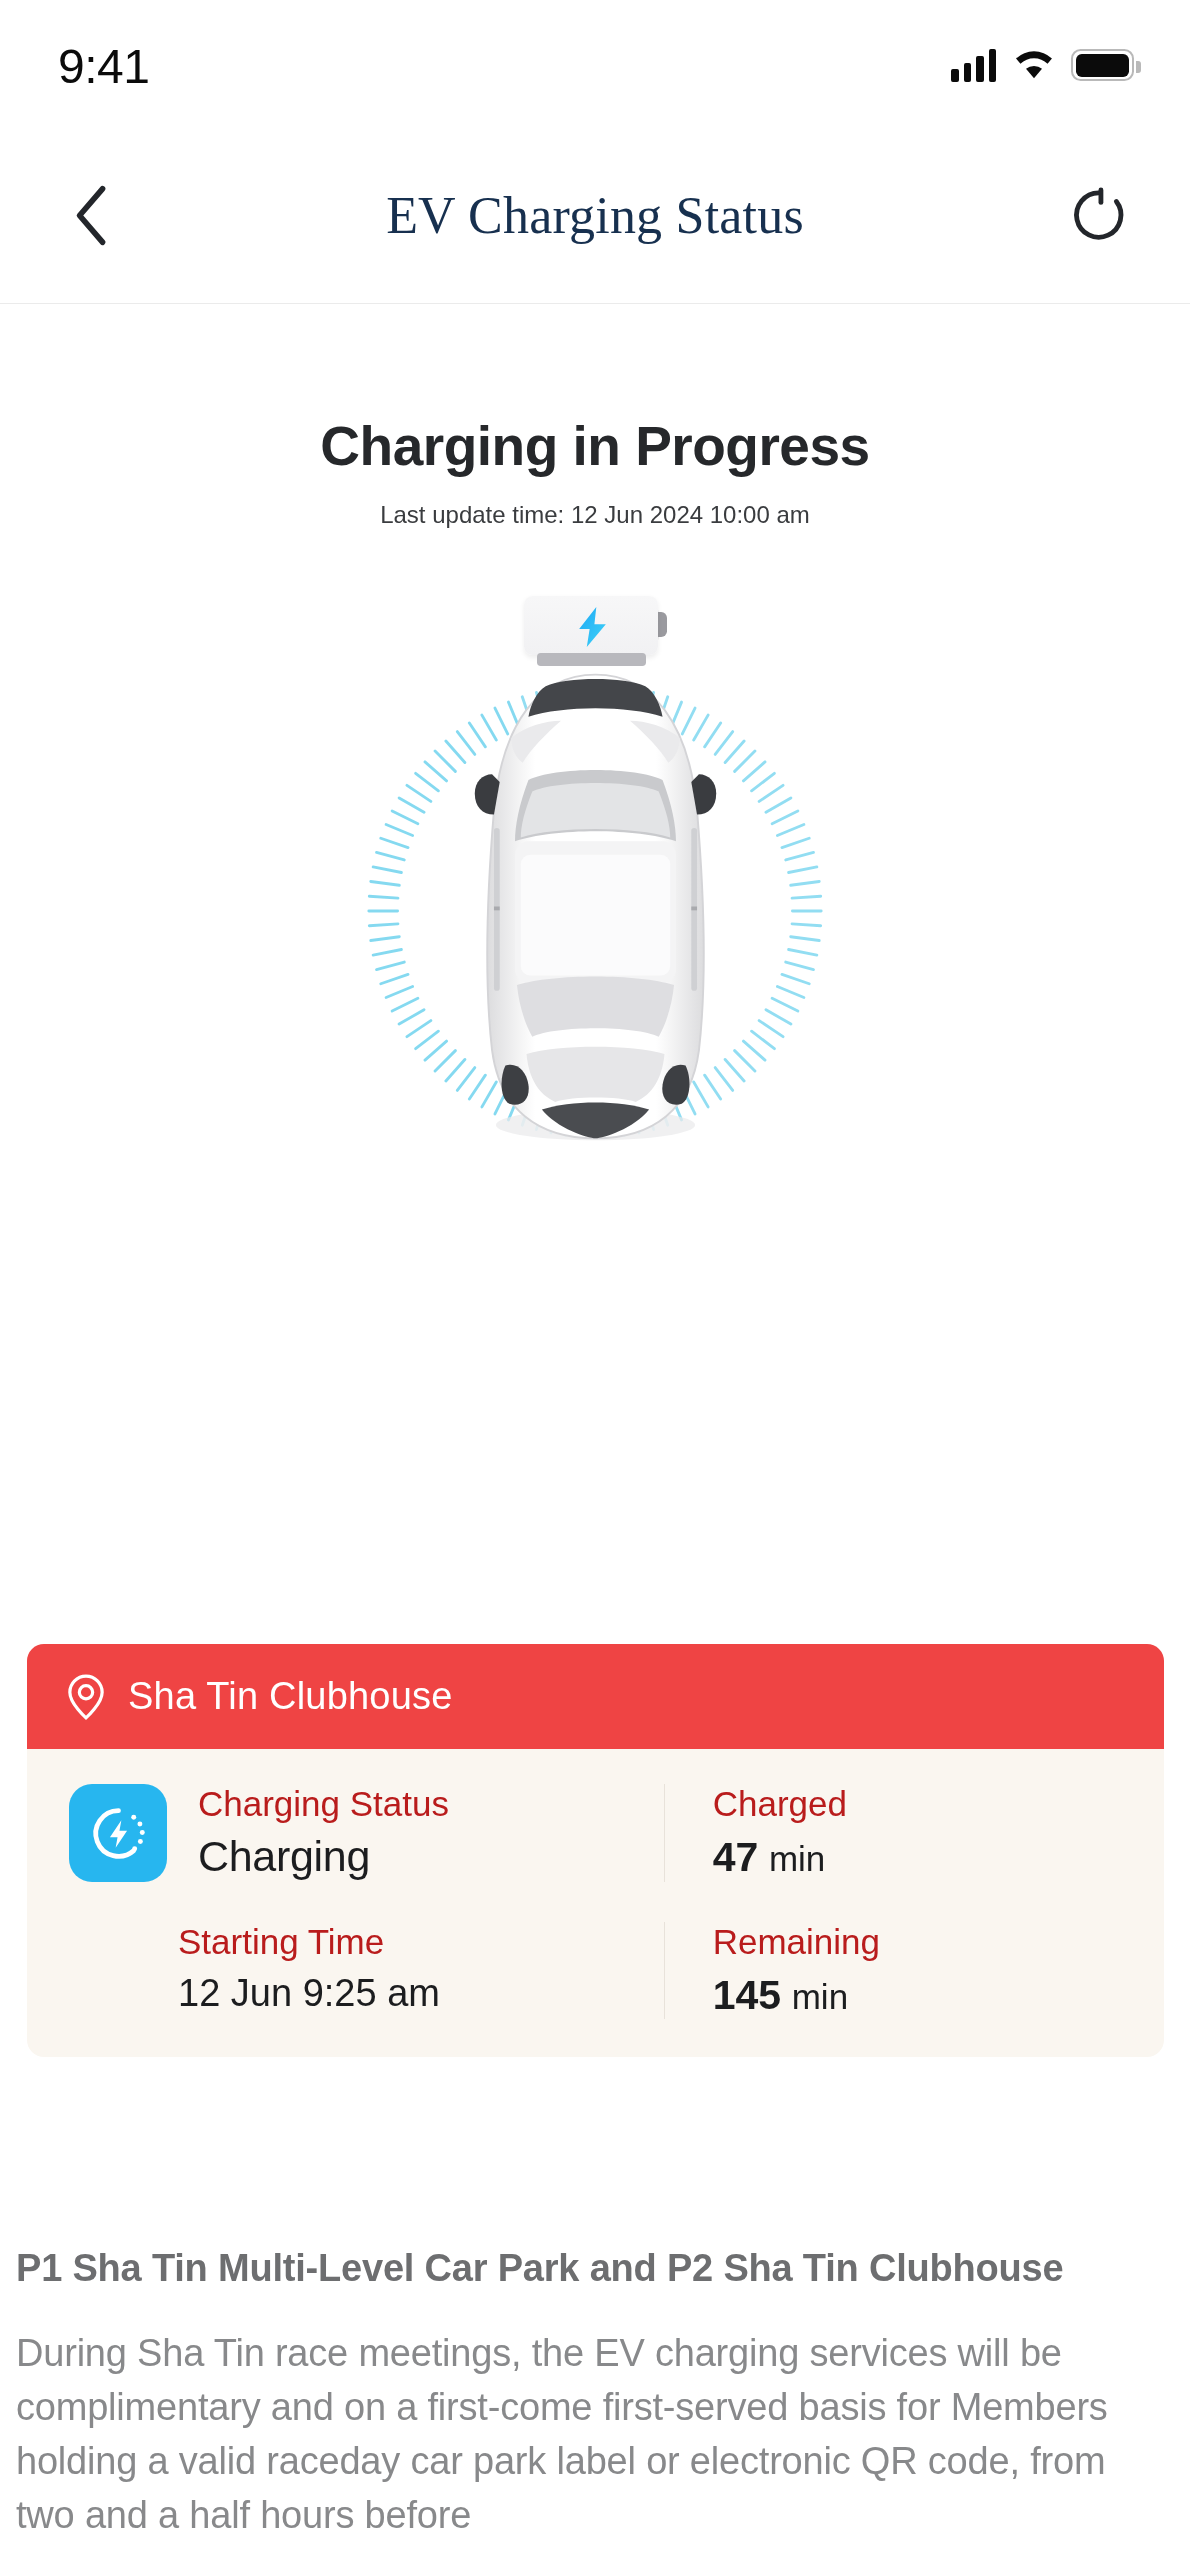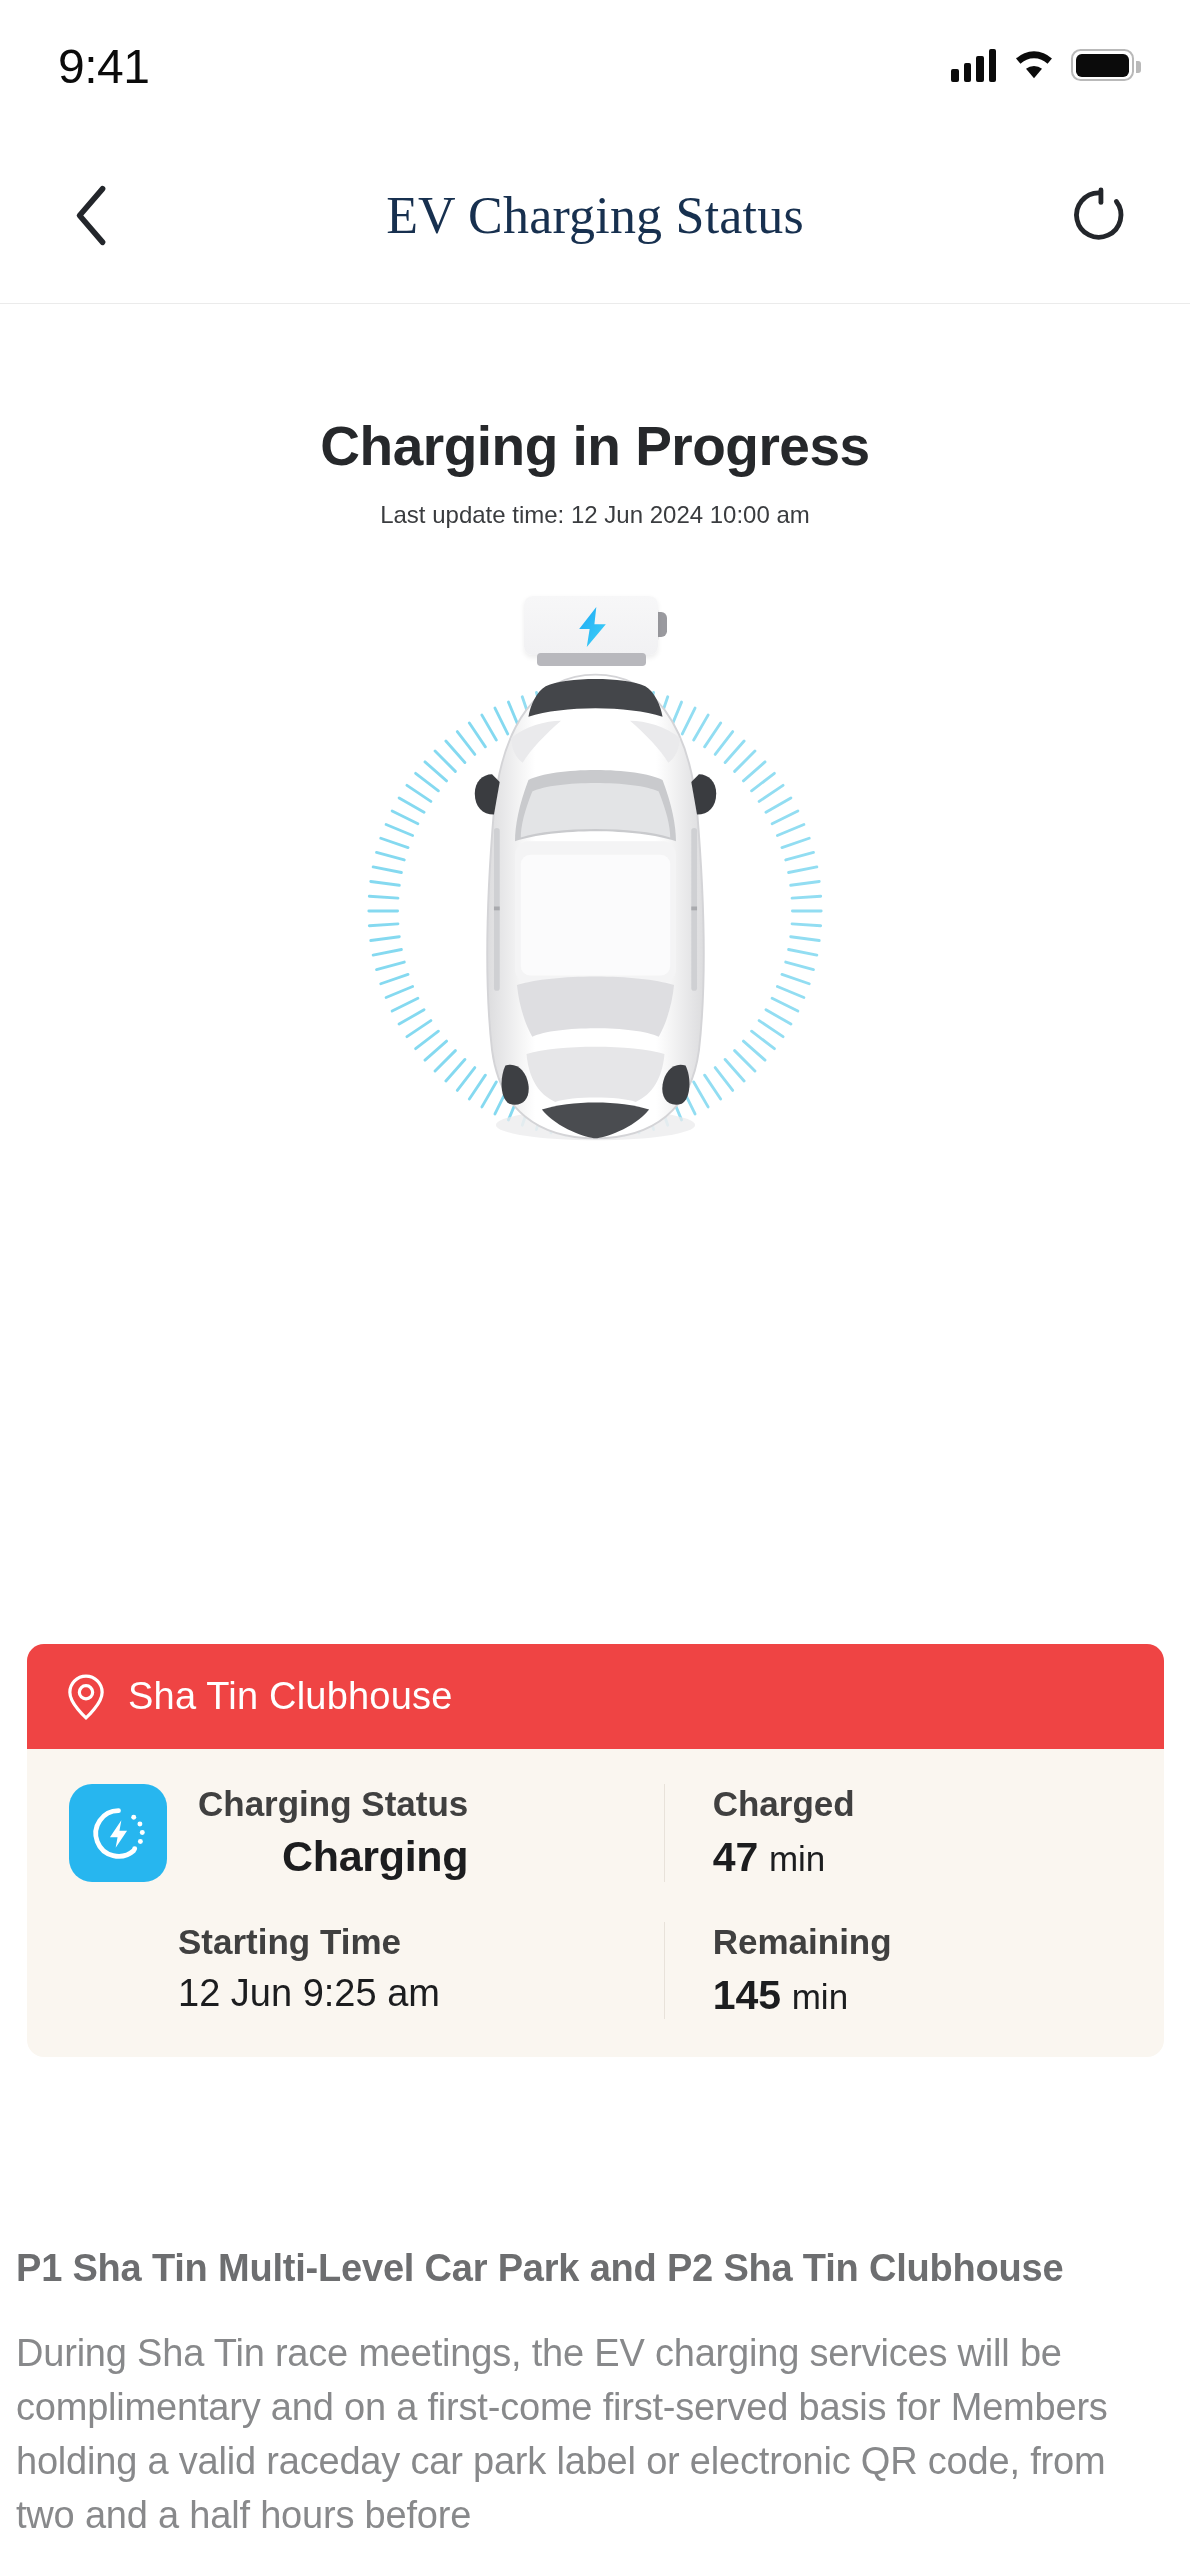--- a/index.html
+++ b/index.html
@@ -78,23 +78,23 @@
                padding:0 40px; gap:23px; }
   .card-head-text { color:#fff; font-size:38px; font-weight:400; letter-spacing:0.2px;}
   .card-body { background:#faf6f0; padding:35px 0 38px; }
   .row { display:flex; }
   .cell { padding:0 0 0 0; }
   .cell-left { width:56%; display:flex; padding-left:42px; }
   .cell-right { width:44%; padding-left:48px; border-left:1.9px solid #e8e2da; }
   .status-icon { width:98px; height:98px; border-radius:23px; background:#27b6ef;
       flex:0 0 98px; display:flex; align-items:center; justify-content:center;
       margin-right:31px; }
-  .lbl { font-size:35px; color:#404040; font-weight:700; }
-  .val-big { font-size:43px; color:#1c1d1f; font-weight:700; letter-spacing:-0.3px;
-             margin-top:7.7px;text-align:right; }
+  .lbl { font-size:35px; color:#b91c1c; font-weight:400; }
+  .val-big { font-size:43px; color:#1c1d1f; font-weight:400; letter-spacing:-0.3px;
+             margin-top:7.7px; }
   .val-num { font-size:41px; color:#1c1d1f; font-weight:700; }
   .val-unit { font-size:35px; color:#1c1d1f; font-weight:400; }
   .val-plain { font-size:38px; color:#1c1d1f; font-weight:400; margin-top:9.6px; }
   .row2 { margin-top:40px; }
   .row2 .cell-left { padding-left:151px; display:block; }
 
   
   .foot { position:absolute; left:16px; top:2243px; width:1137px; }
   .foot-h { font-size:38px; font-weight:700; color:#6d6e70; line-height:1.35;
             letter-spacing:-0.2px;}

